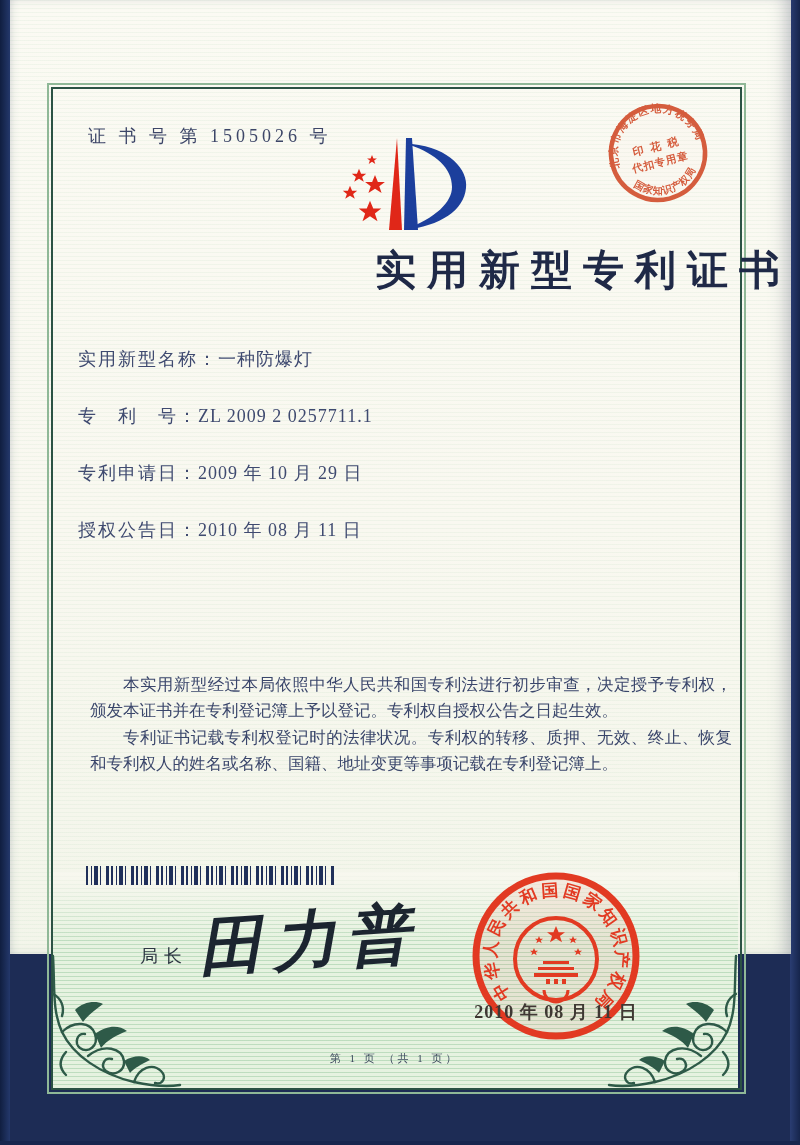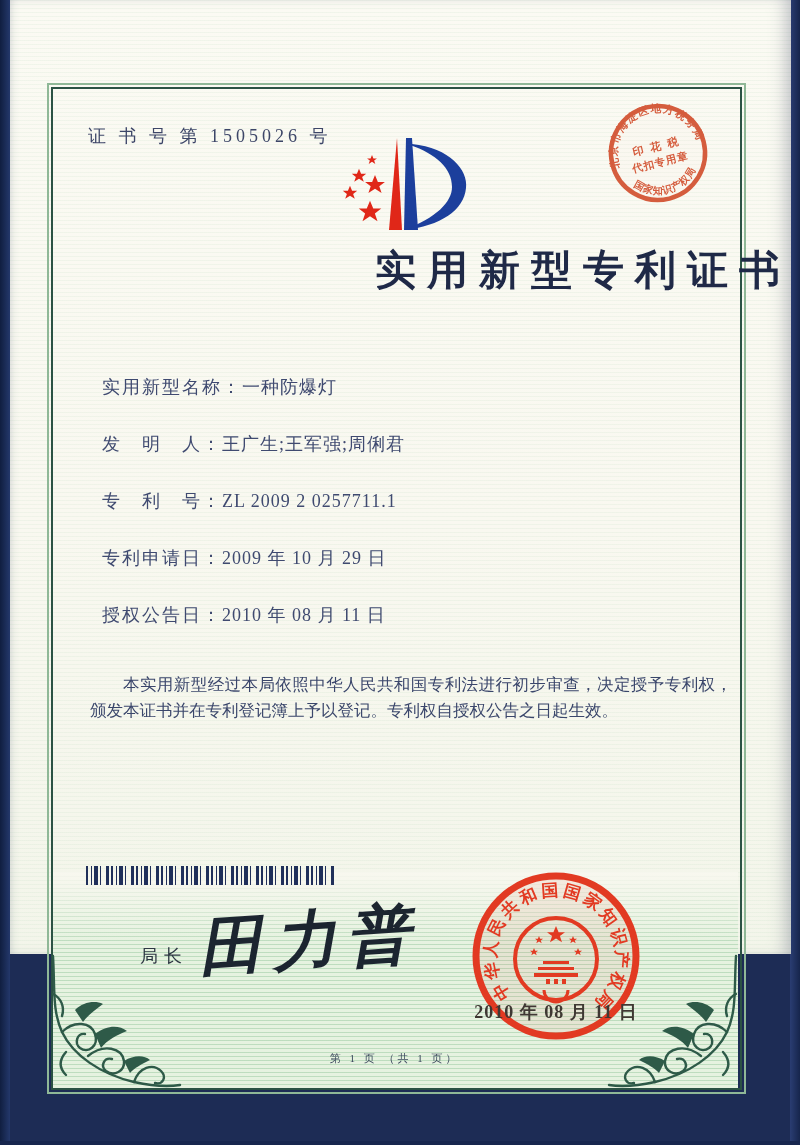--- a/index.html
+++ b/index.html
@@ -34,21 +34,21 @@
   .cert-no{
     position:absolute;left:78px;top:124px;
     font-size:18px;letter-spacing:4px;color:#3d4668;
   }
   .logo{position:absolute;left:318px;top:130px;width:150px;height:104px;}
   .tax-stamp{position:absolute;left:596px;top:101px;width:104px;height:104px;transform:rotate(-14deg);opacity:.92;}
   .title{
     position:absolute;left:0;top:243px;width:781px;text-align:right;
     font-size:41px;font-weight:bold;letter-spacing:11px;color:#1f2947;
   }
-  .fields{position:absolute;left:92px;top:347px;width:620px;margin-top:28px;}
+  .fields{position:absolute;left:68px;top:347px;width:620px;}
   .field{height:57px;font-size:18px;color:#3f4a70;letter-spacing:1px;white-space:nowrap;}
   .field .flabel{letter-spacing:2px;}
   .paras{
     position:absolute;left:80px;top:672px;width:642px;
     font-size:16.5px;line-height:26.3px;color:#3a466b;text-align:justify;
   }
   .paras p{margin:0;text-indent:2em;}
   .barcode{
     position:absolute;left:76px;top:866px;width:248px;height:19px;
     background:repeating-linear-gradient(90deg,
@@ -162,28 +162,28 @@
         <textPath href="#stamp-bottom-arc" startOffset="2">国家知识产权局</textPath>
       </text>
       <text x="0" y="-3" text-anchor="middle" font-size="11" fill="#d2502f" font-weight="bold" letter-spacing="2">印 花 税</text>
       <text x="0" y="13" text-anchor="middle" font-size="10.5" fill="#d2502f" font-weight="bold" letter-spacing="1">代扣专用章</text>
     </svg>
 
     <div class="title">实用新型专利证书</div>
 
     <div class="fields">
       <div class="field"><span class="flabel">实用新型名称：</span><span class="fvalue">一种防爆灯</span></div>
-      <div class="field"><span class="flabel">发　明　人：</span><span class="fvalue">王广生;王军强;周俐君</span></div>
       <div class="field"><span class="flabel">专　利　号：</span><span class="fvalue">ZL 2009 2 0257711.1</span></div>
       <div class="field"><span class="flabel">专利申请日：</span><span class="fvalue">2009 年 10 月 29 日</span></div>
       <div class="field"><span class="flabel">授权公告日：</span><span class="fvalue">2010 年 08 月 11 日</span></div>
     </div>
 
     <div class="paras">
       <p>本实用新型经过本局依照中华人民共和国专利法进行初步审查，决定授予专利权，颁发本证书并在专利登记簿上予以登记。专利权自授权公告之日起生效。</p>
+      <p>专利证书记载专利权登记时的法律状况。专利权的转移、质押、无效、终止、恢复和专利权人的姓名或名称、国籍、地址变更等事项记载在专利登记簿上。</p>
     </div>
 
     <div class="barcode"></div>
 
     <div class="signer-label">局长</div>
     <div class="signature">田力普</div>
 
     <svg class="seal" viewBox="-88 -88 176 176">
       <defs>
         <path id="seal-ring-arc" d="M -42.4,42.4 A 60 60 0 1 1 42.4,42.4"></path>

